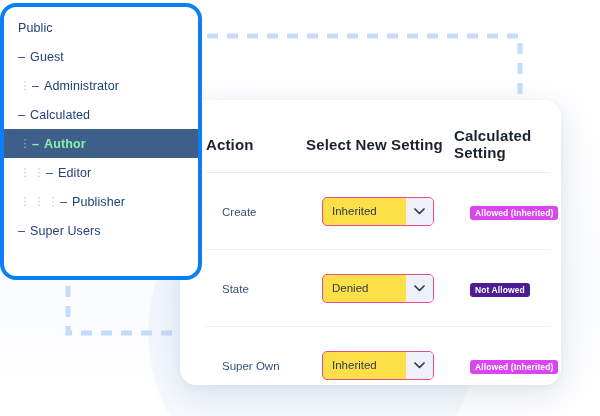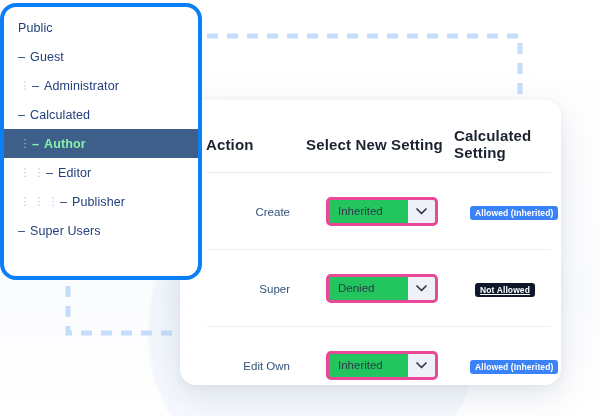--- a/index.html
+++ b/index.html
@@ -97,37 +97,36 @@
   }
   th.c-action{width:100px;}
   th.c-setting{width:148px;}
   th.c-calc{width:auto;}
 
   table.perm td{
     padding:16px;
     height:44px;
     vertical-align:middle;
     border-bottom:1px solid #eef1f6;
-    text-align:right;
   }
   table.perm tr:last-child td{border-bottom:none;}
   .act-label{
     font-size:11.5px;
     color:#33527a;
   }
 
   
   .sel{
     display:inline-flex;
     align-items:stretch;
     width:112px;
     height:29px;
-    border:3px solid #ec4899;
+    border:1px solid #ec4899;
     border-radius:5px;
-    background:#22c55e;
+    background:#fde047;
     overflow:hidden;
     box-sizing:border-box;
   }
   .sel .sel-val{
     flex:1 1 auto;
     display:flex;align-items:center;
     padding-left:9px;
     font-size:11.5px;
     color:#2f3a4a;
     white-space:nowrap;
@@ -144,23 +143,23 @@
     display:inline-block;
     font-size:8.5px;
     font-weight:bold;
     color:#ffffff;
     padding:2.5px 5px 3px 5px;
     border-radius:3px;
     line-height:1;
     white-space:nowrap;
     letter-spacing:.1px;
   }
-  .badge.green-light{background:#3b82f6;}
+  .badge.green-light{background:#d946ef;}
   .badge.green-dark{background:#2c7a4b;}
-  .badge.red{background:#0f172a;text-decoration:underline;}
+  .badge.red{background:#4c1d95;}
 </style>
 </head>
 <body>
 
 <div id="stage">
 
   <div class="bg-circle"></div>
   <div class="bg-fade"></div>
 
   <svg class="dash-svg" viewBox="0 0 600 416" xmlns="http://www.w3.org/2000/svg">
@@ -222,33 +221,33 @@
                 <span class="sel-val">Inherited</span>
                 <span class="sel-arrow">
                   <svg width="11" height="7" viewBox="0 0 11 7">
                     <path d="M1 1 L5.5 5.5 L10 1" fill="none" stroke="#2f3a4a" stroke-width="1.7" stroke-linecap="round" stroke-linejoin="round"></path>
                   </svg>
                 </span>
               </div></td>
             <td><span class="badge green-light">Allowed (Inherited)</span></td>
           </tr>
           <tr>
-            <td><span class="act-label">Super</span></td>
+            <td><span class="act-label">State</span></td>
             <td><div class="sel">
                 <span class="sel-val">Denied</span>
                 <span class="sel-arrow">
                   <svg width="11" height="7" viewBox="0 0 11 7">
                     <path d="M1 1 L5.5 5.5 L10 1" fill="none" stroke="#2f3a4a" stroke-width="1.7" stroke-linecap="round" stroke-linejoin="round"></path>
                   </svg>
                 </span>
               </div></td>
             <td><span class="badge red">Not Allowed</span></td>
           </tr>
           <tr>
-            <td><span class="act-label">Edit Own</span></td>
+            <td><span class="act-label">Super Own</span></td>
             <td><div class="sel">
                 <span class="sel-val">Inherited</span>
                 <span class="sel-arrow">
                   <svg width="11" height="7" viewBox="0 0 11 7">
                     <path d="M1 1 L5.5 5.5 L10 1" fill="none" stroke="#2f3a4a" stroke-width="1.7" stroke-linecap="round" stroke-linejoin="round"></path>
                   </svg>
                 </span>
               </div></td>
             <td><span class="badge green-light">Allowed (Inherited)</span></td>
           </tr>

